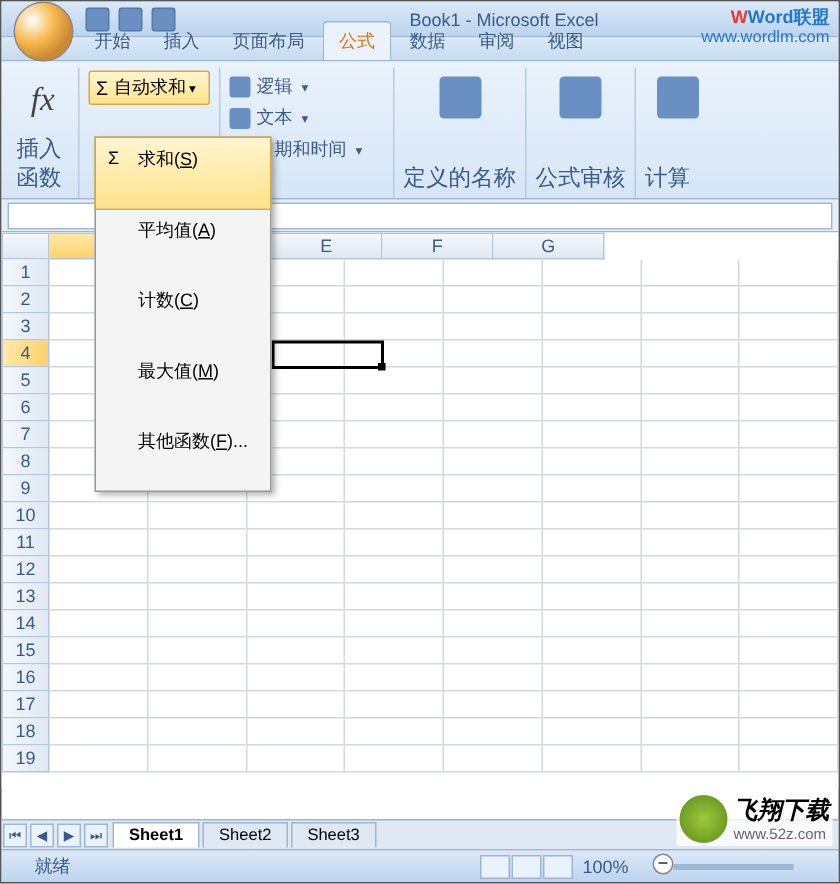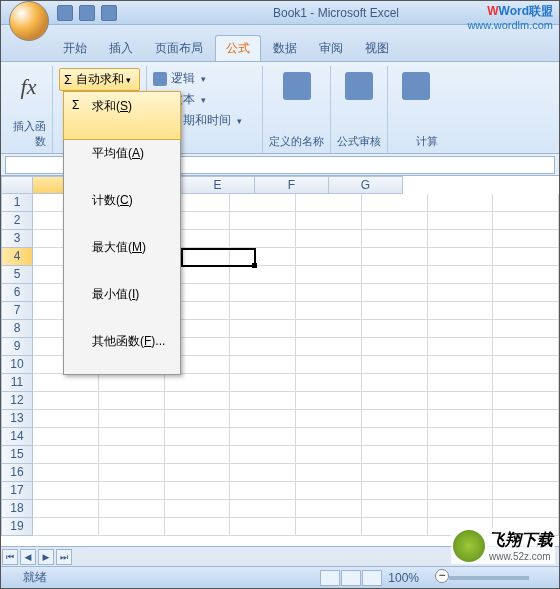--- a/index.html
+++ b/index.html
@@ -6,26 +6,26 @@
 body{background:#fff;width:560px;height:589px;overflow:hidden;position:relative;border:1px solid #555;}
 .titlebar{height:24px;background:linear-gradient(#dbe8f8,#bcd4ef);display:flex;align-items:center;padding:0 4px;border-bottom:1px solid #9db6d2;}
 .office-btn{width:40px;height:40px;border-radius:50%;background:radial-gradient(circle at 30% 30%,#fff,#f7b84c 40%,#c83 70%);border:1px solid #888;margin-top:16px;margin-left:4px;z-index:5;position:relative;}
 .qat{display:flex;gap:6px;margin-left:8px;}
 .qat span{width:16px;height:16px;background:#6a8fc2;border:1px solid #5578a8;border-radius:2px;}
 .title{flex:1;text-align:center;color:#3a5a88;}
 .wm{position:absolute;right:6px;top:2px;font-size:13px;font-weight:bold;}
 .wm .o{color:#e33;}
 .wm .b{color:#27c;}
 .wm2{position:absolute;right:6px;top:18px;color:#27c;font-size:11px;}
-.tabs{height:37px;background:linear-gradient(#dbe8f8,#c8dbf0);display:flex;align-items:flex-end;padding-left:52px;gap:2px;border-bottom:1px solid #9db6d2;}
+.tabs{height:16px;background:linear-gradient(#dbe8f8,#c8dbf0);display:flex;align-items:flex-end;padding-left:52px;gap:2px;border-bottom:1px solid #9db6d2;}
 .tab{padding:4px 10px;color:#3a5a88;cursor:pointer;}
 .tab.active{background:#eaf2fb;border:1px solid #9db6d2;border-bottom:none;border-radius:3px 3px 0 0;color:#e56c0a;}
 .ribbon{height:92px;background:linear-gradient(#eaf2fb,#d6e6f7);border-bottom:1px solid #9db6d2;display:flex;padding:4px 4px 0 4px;position:relative;}
 .group{border-right:1px solid #b4cbe4;padding:2px 6px;display:flex;flex-direction:column;position:relative;}
-.grouplabel{text-align:right;color:#3a5a88;font-size:11px;margin-top:auto;padding-bottom:2px;}
+.grouplabel{text-align:left;color:#3a5a88;font-size:15px;margin-top:auto;padding-bottom:2px;}
 .fx-big{font-size:22px;font-style:italic;color:#444;font-family:Georgia,serif;padding:6px 4px;}
 .autosum-btn{display:flex;align-items:center;background:linear-gradient(#fff5d0,#ffe28a);border:1px solid #d8a83f;padding:2px 4px;border-radius:2px;margin-bottom:4px;}
 .sigma{font-size:13px;margin-right:4px;}
 .dd-arrow{margin-left:2px;font-size:9px;}
 .rib-btn{display:flex;align-items:center;gap:4px;padding:2px 0;color:#3a5a88;}
 .rib-btn .ico{width:14px;height:14px;background:#6a8fc2;border-radius:2px;}
 .bigbtn{display:flex;flex-direction:column;align-items:center;justify-content:center;padding:4px 8px;color:#3a5a88;}
 .bigbtn .ico{width:28px;height:28px;background:#6a8fc2;border-radius:3px;margin-bottom:2px;}
 .dropdown{position:absolute;top:90px;left:62px;width:118px;background:#f4f4f4;border:1px solid #979797;box-shadow:2px 2px 4px rgba(0,0,0,.3);z-index:20;}
 .dd-item{padding:6px 8px 24px 28px;position:relative;cursor:pointer;}
@@ -138,21 +138,20 @@
       </div>
     <div class="grouplabel">计算</div>
   </div>
 </div>
 
 <div class="dropdown" id="dd">
     <div class="dd-item hl hi">求和(<u>S</u>)</div>
     <div class="dd-item">平均值(<u>A</u>)</div>
     <div class="dd-item">计数(<u>C</u>)</div>
     <div class="dd-item">最大值(<u>M</u>)</div>
-    <div class="dd-item">最小值(<u>I</u>)</div>
     <div class="dd-item">其他函数(<u>F</u>)...</div>
   </div>
 
 <div class="formulabar">
   <div class="namebox"></div>
   <div class="fx-lbl">fx</div>
   <div class="fbar-input"></div>
 </div>
 
 <div class="grid-area">
@@ -380,20 +379,25 @@
       </div>
     </div>
   <div class="selcell" style="top:72px;left:180px;"></div>
 </div>
 
 <div class="sheet-tabs">
   <div class="navbtn">⏮</div>
   <div class="navbtn">◀</div>
   <div class="navbtn">▶</div>
   <div class="navbtn">⏭</div>
+  <div id="sheets" style="display:flex;">
+      <div class="stab active">Sheet1</div>
+      <div class="stab inactive">Sheet2</div>
+      <div class="stab inactive">Sheet3</div>
+    </div>
 </div>
 
 <div class="statusbar">
   <div class="status-left">就绪</div>
   <div class="viewbtns">
     <div class="vb"></div>
     <div class="vb"></div>
     <div class="vb"></div>
   </div>
   <div class="zoom">100%</div>

